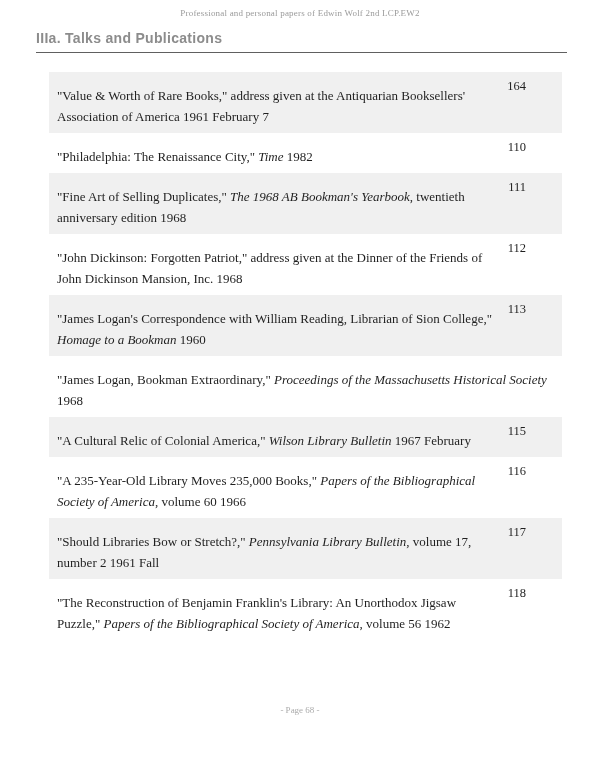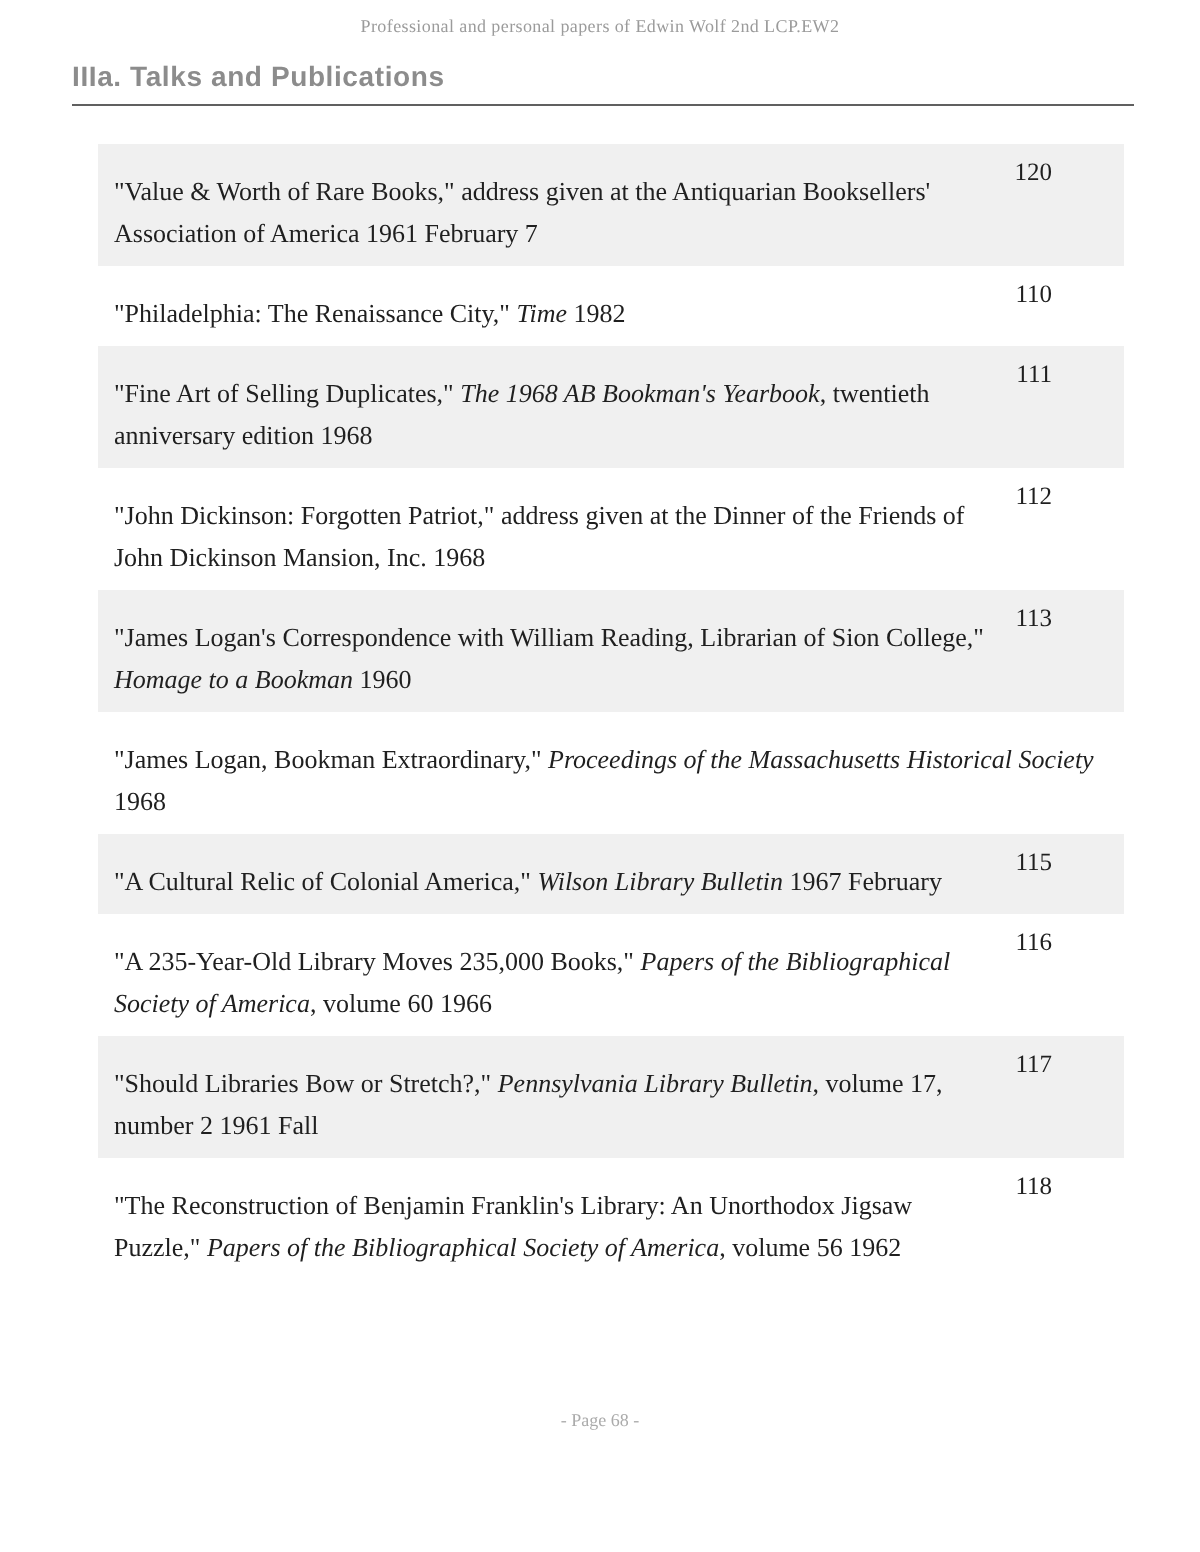--- a/index.html
+++ b/index.html
@@ -74,21 +74,21 @@
 <div class="page" style="--row-shade: #f0f0f0; --body-text: #1f1f1f; --header-gray: #9b9b9b; --section-gray: #8c8c8c; --rule-gray: #606060; --footer-gray: #ababab;">
   <div class="top-header">Professional and personal papers of Edwin Wolf 2nd LCP.EW2</div>
 
   <div class="section-head section-rule">
     <div class="section-title">IIIa. Talks and Publications</div>
   </div>
 
   <div class="list">
       <div class="row shaded">
     <div class="entry"><span>"Value &amp; Worth of Rare Books," address given at the Antiquarian Booksellers' Association of America 1961 February 7</span></div>
-    <div class="num">120</div>
+    <div class="num">164</div>
   </div>
       <div class="row">
     <div class="entry"><span>"Philadelphia: The Renaissance City," </span><em>Time</em><span> 1982</span></div>
     <div class="num">110</div>
   </div>
       <div class="row shaded">
     <div class="entry"><span>"Fine Art of Selling Duplicates," </span><em>The 1968 AB Bookman's Yearbook</em><span>, twentieth anniversary edition 1968</span></div>
     <div class="num">111</div>
   </div>
       <div class="row">

